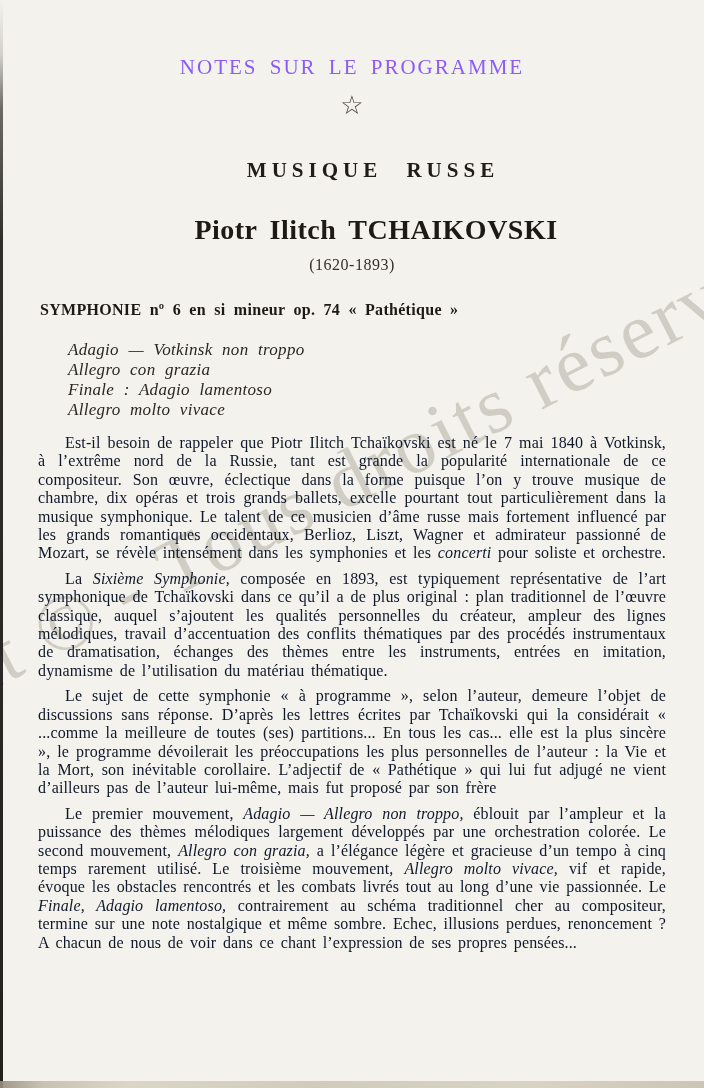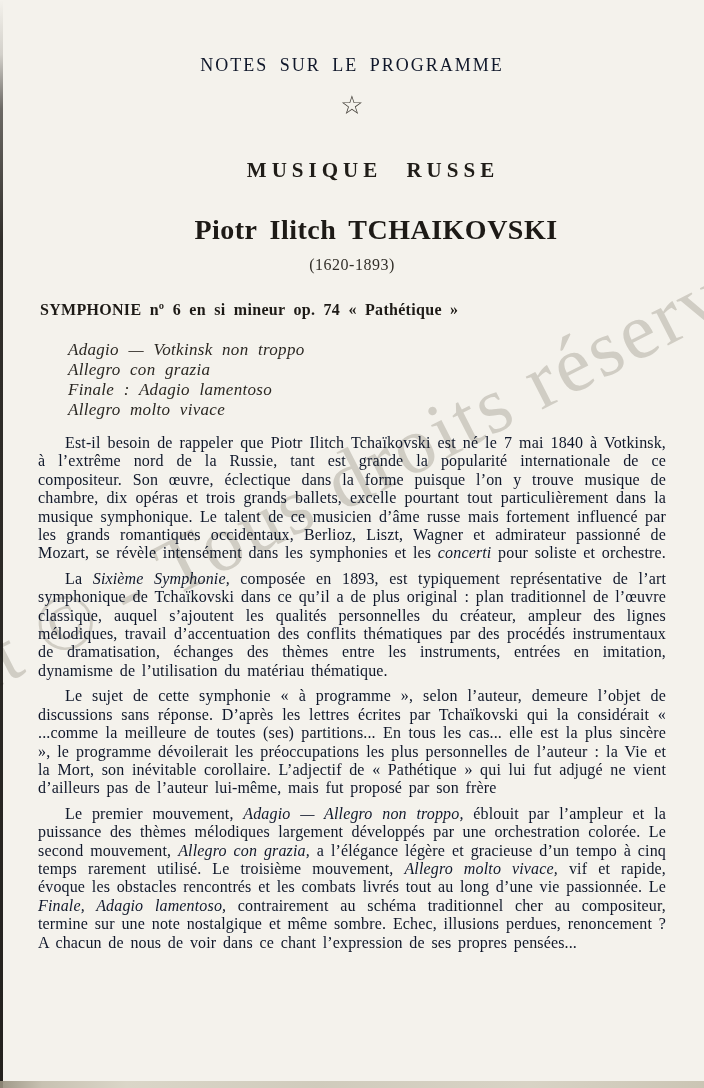--- a/index.html
+++ b/index.html
@@ -20,24 +20,24 @@
     letter-spacing: 3px;
     white-space: nowrap;
     color: rgba(125, 118, 104, 0.30);
     transform: rotate(-27deg);
     transform-origin: 0 0;
     font-family: "Liberation Serif", "DejaVu Serif", serif;
   }
   .centered { position: absolute; left: 0; width: 100%; text-align: center; }
   .hdr {
     top: 55px;
-    font-size: 18px;
+    font-size: 21px;
     letter-spacing: 2px;
     word-spacing: 5px;
-    color: #0f172a;
+    color: #8b5cf6;
   }
   .star {
     top: 90px;
     font-size: 26px;
     color: #44403a;
   }
   .musique {
     top: 158px;
     font-size: 21px;
     font-weight: 700;

